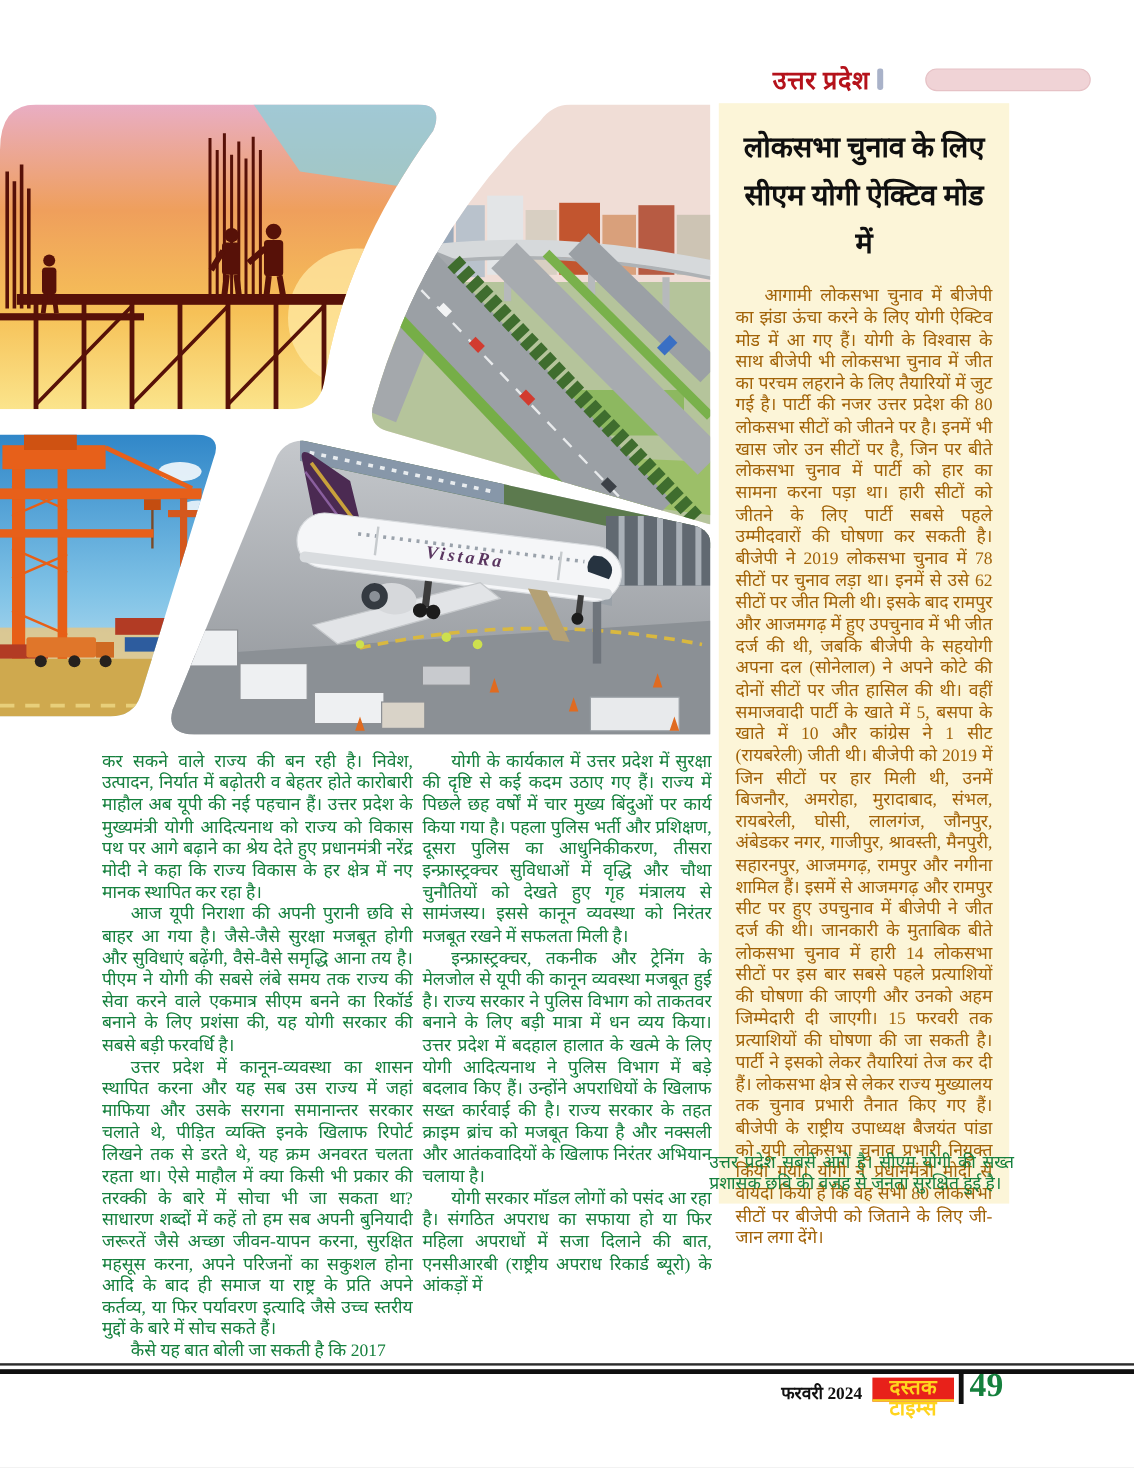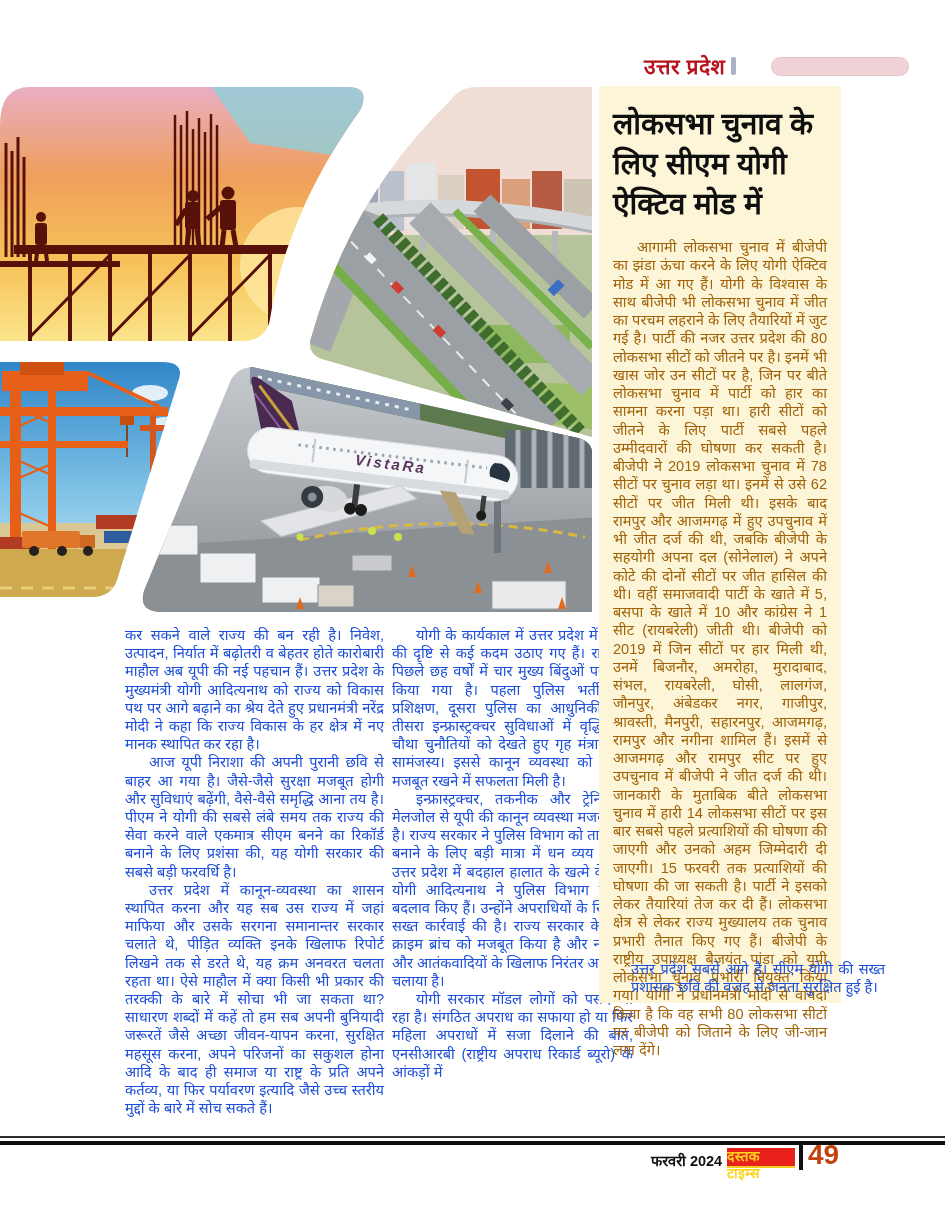--- a/index.html
+++ b/index.html
@@ -1,69 +1,69 @@
 <!DOCTYPE html>
 <html><head>
 <meta charset="utf-8">
 <style>
   html,body{margin:0;padding:0;background:#e9e9e9;}
   .page{
     position:relative;width:945px;height:1223px;background:#ffffff;
-    font-family:Liberation Sans, sans-serif;overflow:hidden;margin:0 auto;
+    font-family:Liberation Serif, serif;overflow:hidden;margin:0 auto;
   }
   
   .section-label{
     position:absolute;left:644px;top:52px;font-size:21px;font-weight:bold;
     color:#b5121b;letter-spacing:.5px;
   }
   .header-divider{
     position:absolute;left:731px;top:57px;width:5px;height:18px;
     background:#a9b2c9;border-radius:2px;
   }
   .header-pill{
     position:absolute;left:771px;top:57px;width:136px;height:17px;
     background:#f0d3d6;border:1px solid #e6c2c6;border-radius:10px;
   }
   
   .collage{position:absolute;left:0;top:85px;}
   
-  .bodycol{position:absolute;color:#1d4ed8;margin-left:40px;}
+  .bodycol{position:absolute;color:#15803d;}
   .bodycol p{margin:0;font-size:14.6px;line-height:18.2px;text-align:justify;text-indent:24px;}
   .bodycol p.flush{text-indent:0;}
   .col1{left:85px;top:626px;width:259px;}
   .col2{left:352px;top:626px;width:241px;}
   .col3{left:591px;top:960px;width:254px;}
   
   .highlight-box{
     position:absolute;left:599px;top:86px;width:242px;height:917px;
     background:#fcf5d8;box-sizing:border-box;padding:12px 14px;
   }
   .box-title{
-    margin:6px 0 14px 0;font-size:30px;line-height:40px;font-weight:bold;
-    color:#0f0f0f;text-align:left;
+    margin:6px 0 14px 0;font-size:24px;line-height:40px;font-weight:bold;
+    color:#0f0f0f;text-align:center;
   }
   .box-body{
     margin:0;font-size:14.6px;line-height:18.25px;text-align:justify;
     text-indent:24px;color:#a16207;
   }
   .end-mark{
     display:inline-block;width:10px;height:10px;background:#e32119;
     margin-left:7px;vertical-align:-1px;
   }
   
   .rule-thin{position:absolute;left:0;top:1136px;width:945px;height:2px;background:#2c2c2c;}
   .rule-thick{position:absolute;left:0;top:1141px;width:945px;height:4px;background:#101010;}
   .footer-date{position:absolute;left:651px;top:1150px;font-size:14.5px;font-weight:bold;color:#111;}
   .footer-logo{
     position:absolute;left:727px;top:1148px;width:68px;height:18px;line-height:17px;
-    background:#e8211a;color:#ffd41e;font-size:14px;font-weight:bold;text-align:left;
+    background:#e8211a;color:#ffd41e;font-size:17px;font-weight:bold;text-align:center;
     border-bottom:2px solid #f7cf1e;letter-spacing:.3px;
   }
   .footer-bar{position:absolute;left:799px;top:1142px;width:4px;height:28px;background:#101010;}
-  .footer-page{position:absolute;left:808px;top:1139px;font-size:28px;font-weight:bold;color:#c2410c;}
+  .footer-page{position:absolute;left:808px;top:1139px;font-size:28px;font-weight:bold;color:#15803d;}
 </style>
 </head>
 <body>
 
 <div class="page">
 
   <span class="section-label">उत्तर प्रदेश</span>
   <span class="header-divider"></span>
   <span class="header-pill"></span>
 
@@ -244,20 +244,21 @@
           <circle cx="300" cy="452" r="3.5" fill="#cde04e"></circle>
         <path d="M412,480 l4,12 h-8 Z M478,496 l4,12 h-8 Z M548,476 l4,12 h-8 Z M300,512 l4,12 h-8 Z M562,512 l4,12 h-8 Z" fill="#e06b20"></path>
       </g>
     </g>
   </svg>
 
   <div class="bodycol col1">
     <p class="flush">कर सकने वाले राज्य की बन रही है। निवेश, उत्पादन, निर्यात में बढ़ोतरी व बेहतर होते कारोबारी माहौल अब यूपी की नई पहचान हैं। उत्तर प्रदेश के मुख्यमंत्री योगी आदित्यनाथ को राज्य को विकास पथ पर आगे बढ़ाने का श्रेय देते हुए प्रधानमंत्री नरेंद्र मोदी ने कहा कि राज्य विकास के हर क्षेत्र में नए मानक स्थापित कर रहा है।</p>
     <p>आज यूपी निराशा की अपनी पुरानी छवि से बाहर आ गया है। जैसे-जैसे सुरक्षा मजबूत होगी और सुविधाएं बढ़ेंगी, वैसे-वैसे समृद्धि आना तय है। पीएम ने योगी की सबसे लंबे समय तक राज्य की सेवा करने वाले एकमात्र सीएम बनने का रिकॉर्ड बनाने के लिए प्रशंसा की, यह योगी सरकार की सबसे बड़ी फरवर्धि है।</p>
     <p>उत्तर प्रदेश में कानून-व्यवस्था का शासन स्थापित करना और यह सब उस राज्य में जहां माफिया और उसके सरगना समानान्तर सरकार चलाते थे, पीड़ित व्यक्ति इनके खिलाफ रिपोर्ट लिखने तक से डरते थे, यह क्रम अनवरत चलता रहता था। ऐसे माहौल में क्या किसी भी प्रकार की तरक्की के बारे में सोचा भी जा सकता था? साधारण शब्दों में कहें तो हम सब अपनी बुनियादी जरूरतें जैसे अच्छा जीवन-यापन करना, सुरक्षित महसूस करना, अपने परिजनों का सकुशल होना आदि के बाद ही समाज या राष्ट्र के प्रति अपने कर्तव्य, या फिर पर्यावरण इत्यादि जैसे उच्च स्तरीय मुद्दों के बारे में सोच सकते हैं।</p>
+    <p>कैसे यह बात बोली जा सकती है कि 2017</p>
   </div>
 
   <div class="bodycol col2">
     <p>योगी के कार्यकाल में उत्तर प्रदेश में सुरक्षा की दृष्टि से कई कदम उठाए गए हैं। राज्य में पिछले छह वर्षों में चार मुख्य बिंदुओं पर कार्य किया गया है। पहला पुलिस भर्ती और प्रशिक्षण, दूसरा पुलिस का आधुनिकीकरण, तीसरा इन्फ्रास्ट्रक्चर सुविधाओं में वृद्धि और चौथा चुनौतियों को देखते हुए गृह मंत्रालय से सामंजस्य। इससे कानून व्यवस्था को निरंतर मजबूत रखने में सफलता मिली है।</p>
     <p>इन्फ्रास्ट्रक्चर, तकनीक और ट्रेनिंग के मेलजोल से यूपी की कानून व्यवस्था मजबूत हुई है। राज्य सरकार ने पुलिस विभाग को ताकतवर बनाने के लिए बड़ी मात्रा में धन व्यय किया। उत्तर प्रदेश में बदहाल हालात के खत्मे के लिए योगी आदित्यनाथ ने पुलिस विभाग में बड़े बदलाव किए हैं। उन्होंने अपराधियों के खिलाफ सख्त कार्रवाई की है। राज्य सरकार के तहत क्राइम ब्रांच को मजबूत किया है और नक्सली और आतंकवादियों के खिलाफ निरंतर अभियान चलाया है।</p>
     <p>योगी सरकार मॉडल लोगों को पसंद आ रहा है। संगठित अपराध का सफाया हो या फिर महिला अपराधों में सजा दिलाने की बात, एनसीआरबी (राष्ट्रीय अपराध रिकार्ड ब्यूरो) के आंकड़ों में</p>
   </div>
 
   <aside class="highlight-box">
     <h1 class="box-title">लोकसभा चुनाव के लिए सीएम योगी ऐक्टिव मोड में</h1>

